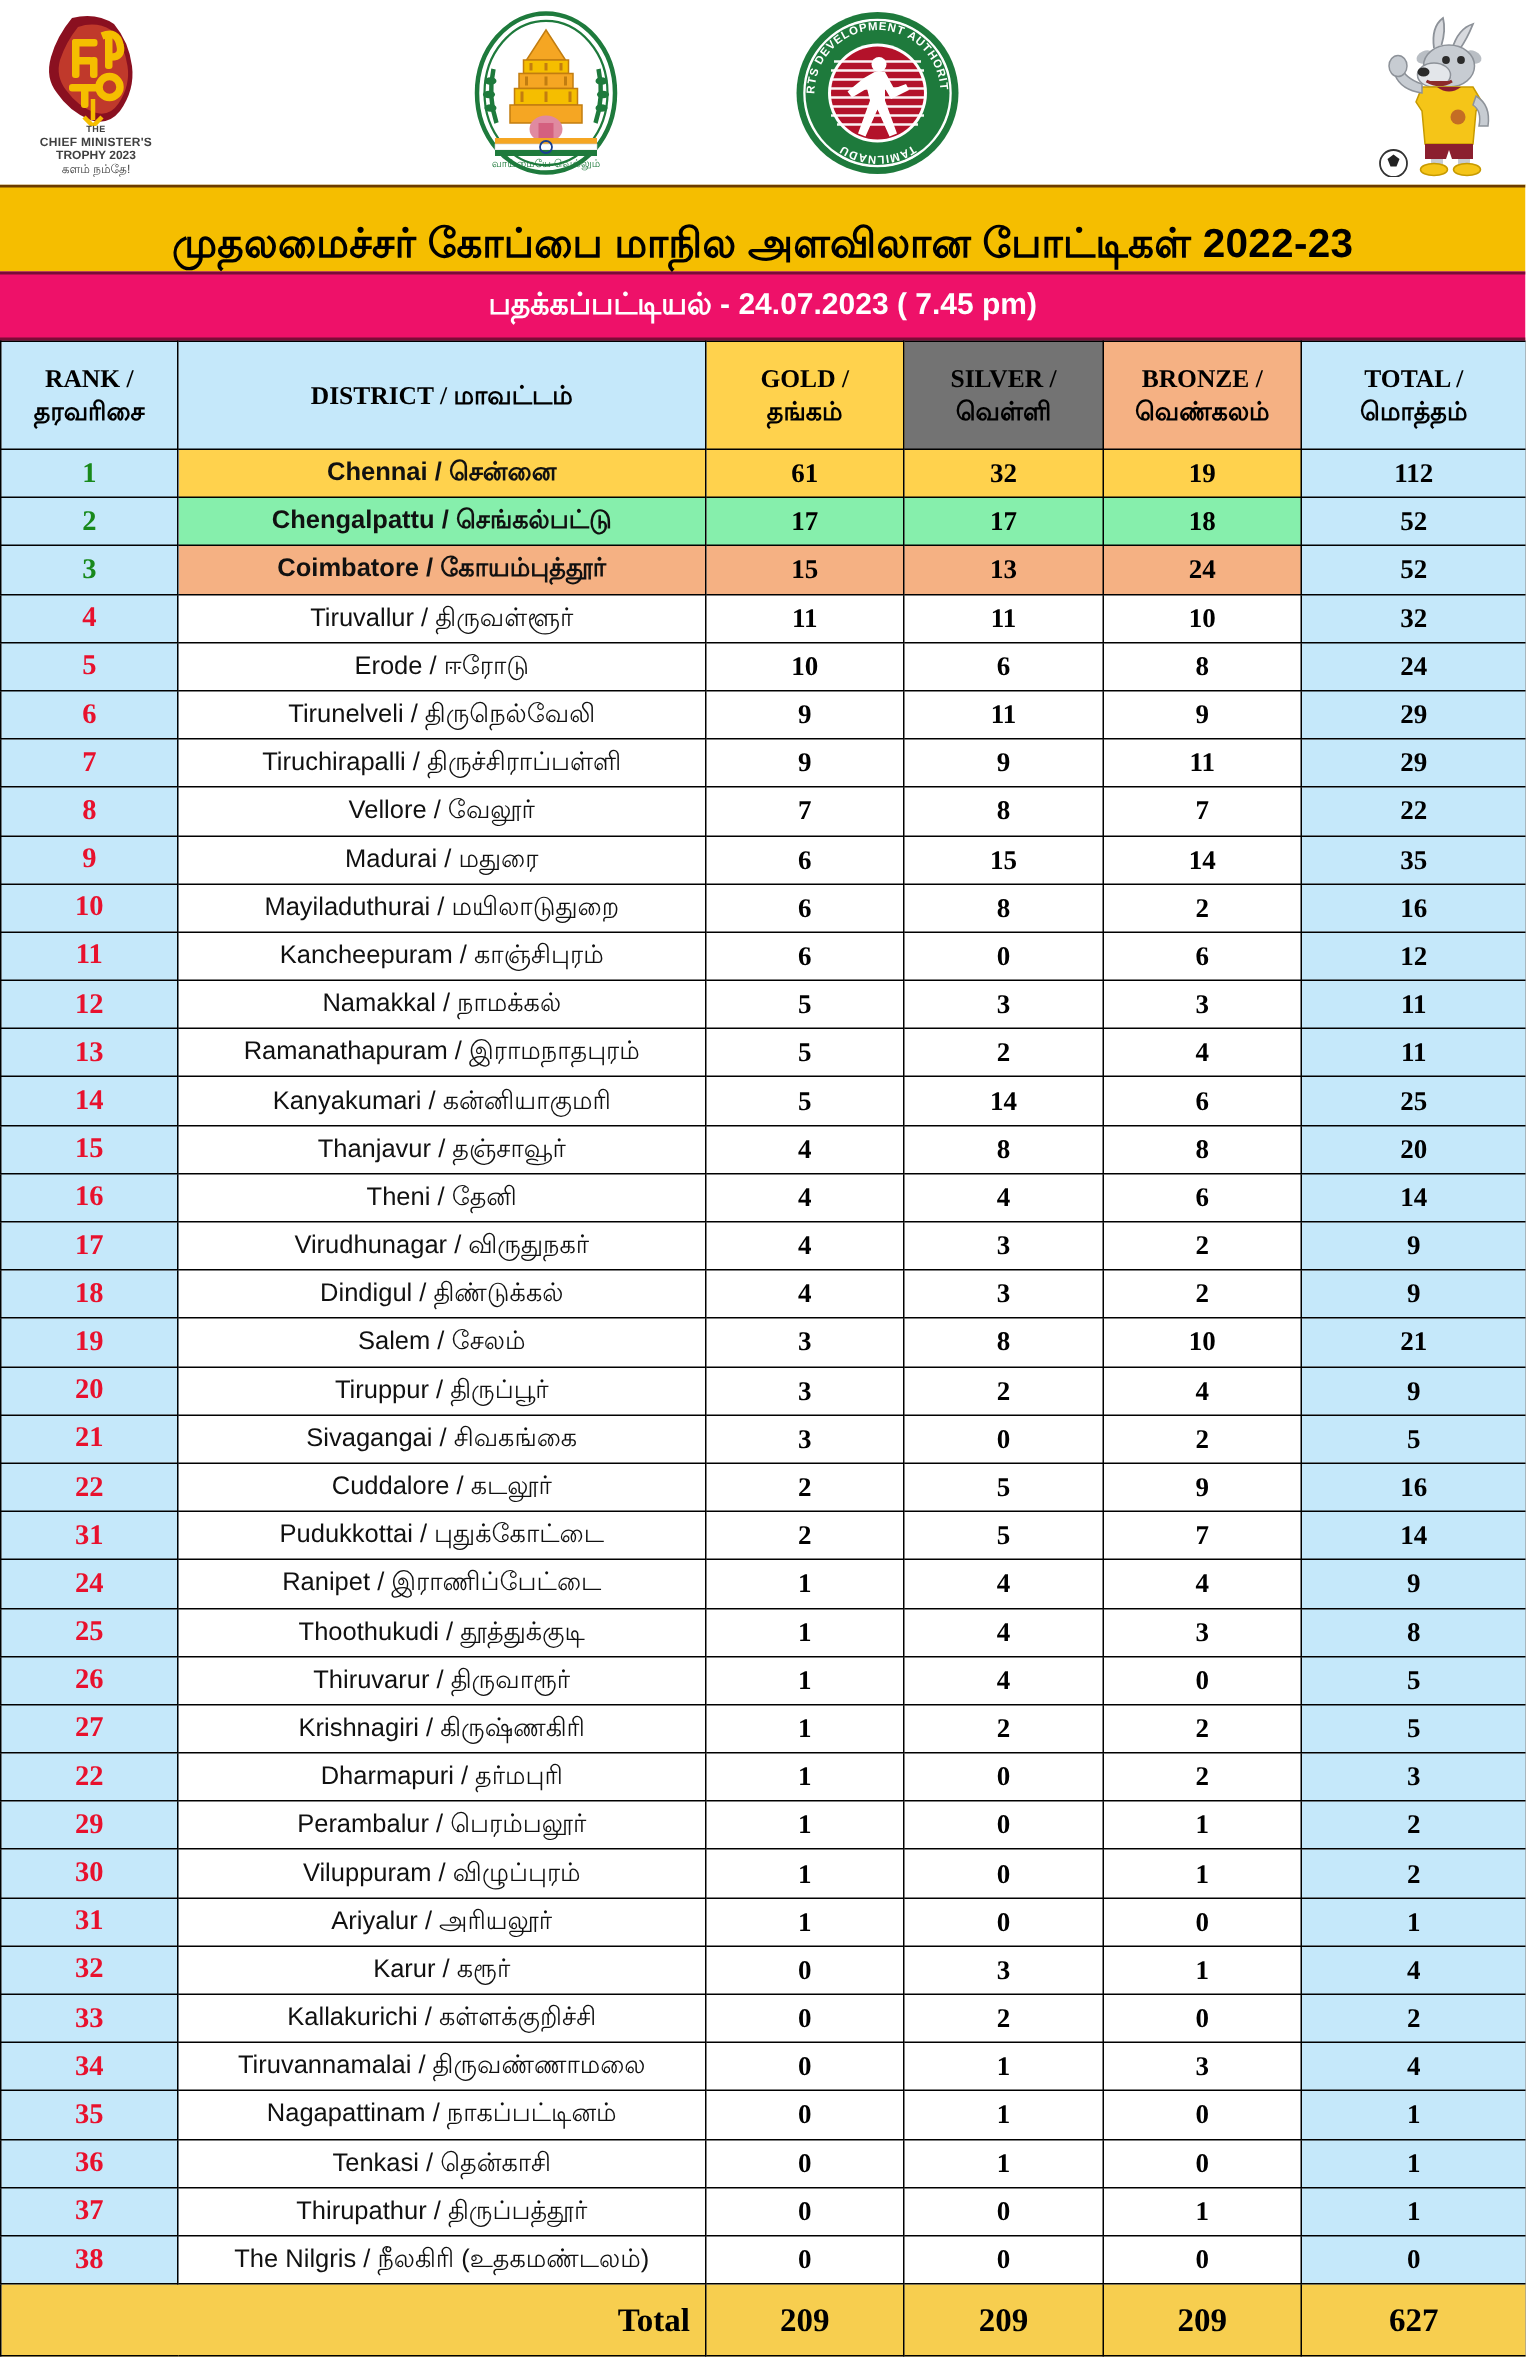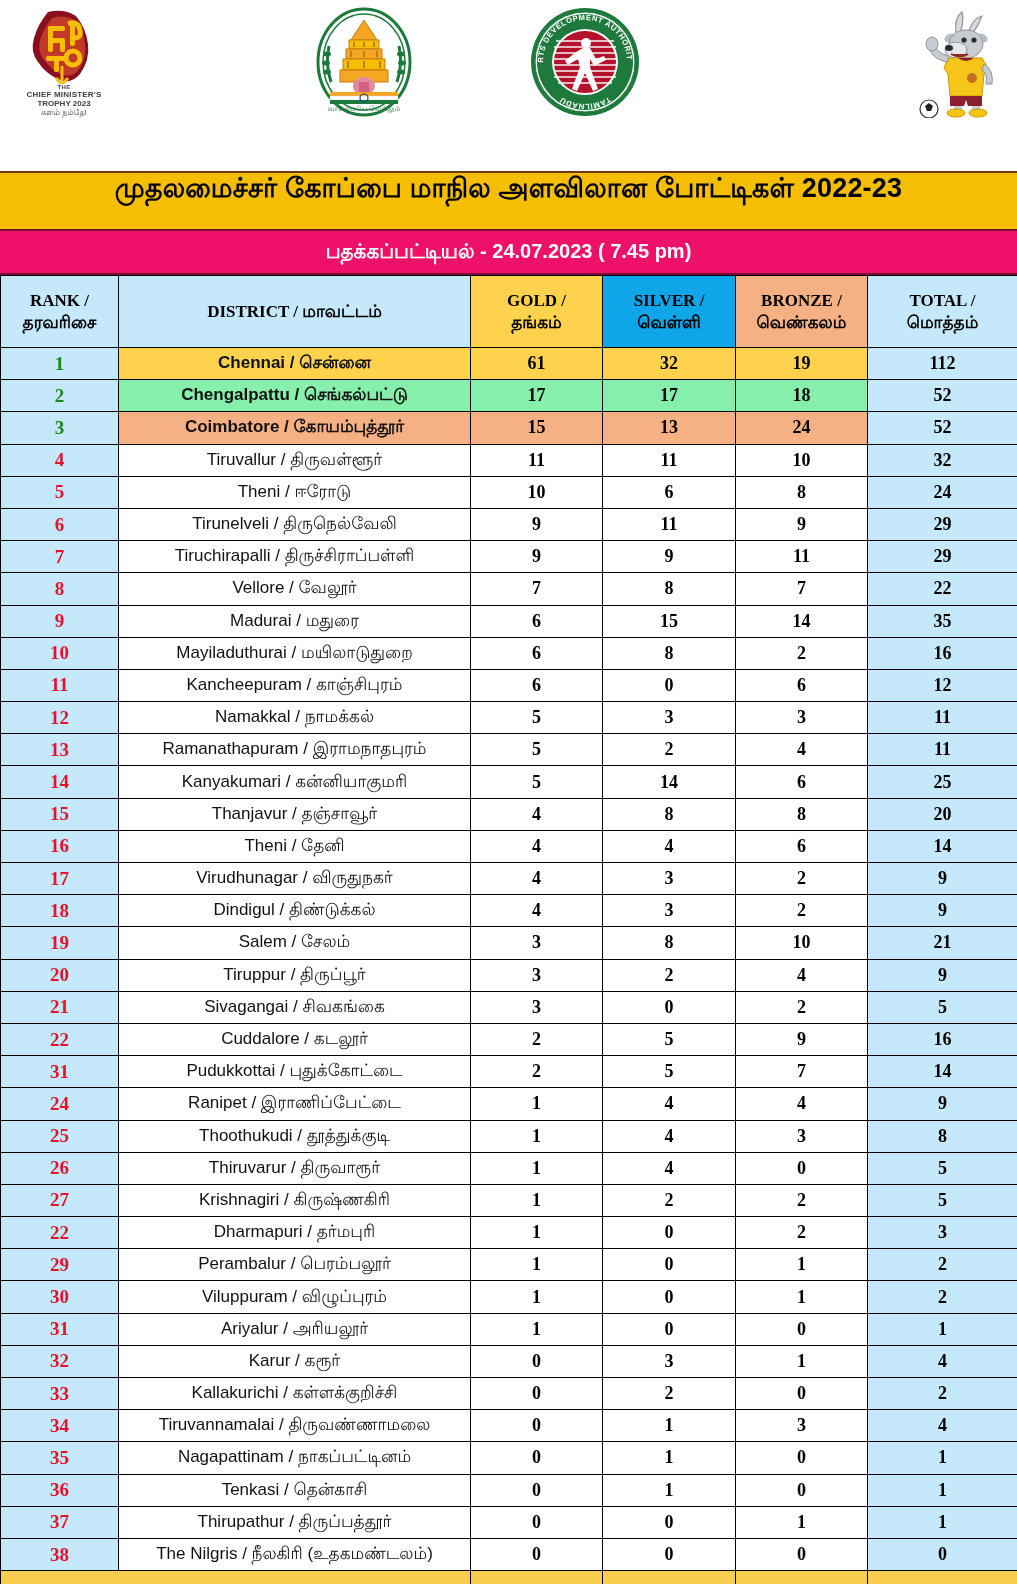--- a/index.html
+++ b/index.html
@@ -34,24 +34,23 @@
   #slot-cm    { left: 8px;   width: 112px; }
   #slot-govt  { left: 308px; width: 112px; }
   #slot-sdat  { left: 524px; width: 122px; }
   #slot-mascot{ left: 898px; width: 112px; }
 
   
   .title-band {
     height: 56px;
     background: #f5be00;
     display: flex;
-    align-items: flex-start;
+    align-items: flex-end;
     justify-content: center;
     border-top: 2px solid #6b3b00;
-    margin-top: 48px;
   }
   .title-band .title-text {
     font-family: "Liberation Sans", "DejaVu Sans", sans-serif;
     font-weight: bold;
     font-size: 27px;
     color: #000000;
     letter-spacing: 0.2px;
     white-space: nowrap;
   }
   .subtitle-band {
@@ -96,21 +95,21 @@
   thead tr { height: 72px; }
   thead th {
     font-family: "Liberation Serif", "DejaVu Serif", serif;
     font-weight: bold;
     font-size: 17px;
     line-height: 1.25;
     color: #000000;
     background: #c5e8fa;
   }
   th.h-gold   { background: #ffd24d; }
-  th.h-silver { background: #0ea5e9; }
+  th.h-silver { background: #737373; }
   th.h-bronze { background: #f5b183; }
   th .hl1 { display: block; }
   th .hl2 { display: block; }
   th.h-district .hl1, th.h-district .hl2 { display: inline; margin-top: 41px; }
 
   
   tbody tr { height: 32.2px; }
   tbody td {
     font-family: "Liberation Serif", "DejaVu Serif", serif;
     font-weight: bold;
@@ -136,21 +135,21 @@
   tr.r-gold   td.district, tr.r-gold   td.num { background: #ffd24d; }
   tr.r-silver td.district, tr.r-silver td.num { background: #86efac; }
   tr.r-bronze td.district, tr.r-bronze td.num { background: #f5b183; }
   tr.top3 td.district { font-weight: bold; }
   td.total { background: #c5e8fa; }
   tr.r-gold   td.total { background: #c5e8fa; }
   tr.r-silver td.total { background: #c5e8fa; }
   tr.r-bronze td.total { background: #c5e8fa; }
 
   
-  tfoot tr { height: 60px; border-radius: 18px; }
+  tfoot tr { height: 48px; border-radius: 18px; }
   tfoot td {
     background: #f7ce4f;
     font-family: "Liberation Serif", "DejaVu Serif", serif;
     font-weight: bold;
     font-size: 22px;
     color: #000000;
   }
   tfoot td.total-label {
     text-align: right;
     padding-right: 10px;
@@ -399,21 +398,21 @@
       <tr class="">
         <td class="rank">4</td>
         <td class="district">Tiruvallur / திருவள்ளூர்</td>
         <td class="num">11</td>
         <td class="num">11</td>
         <td class="num">10</td>
         <td class="total">32</td>
       </tr>
       <tr class="">
         <td class="rank">5</td>
-        <td class="district">Theni / ஈரோடு</td>
+        <td class="district">Erode / ஈரோடு</td>
         <td class="num">10</td>
         <td class="num">6</td>
         <td class="num">8</td>
         <td class="total">24</td>
       </tr>
       <tr class="">
         <td class="rank">6</td>
         <td class="district">Tirunelveli / திருநெல்வேலி</td>
         <td class="num">9</td>
         <td class="num">11</td>

